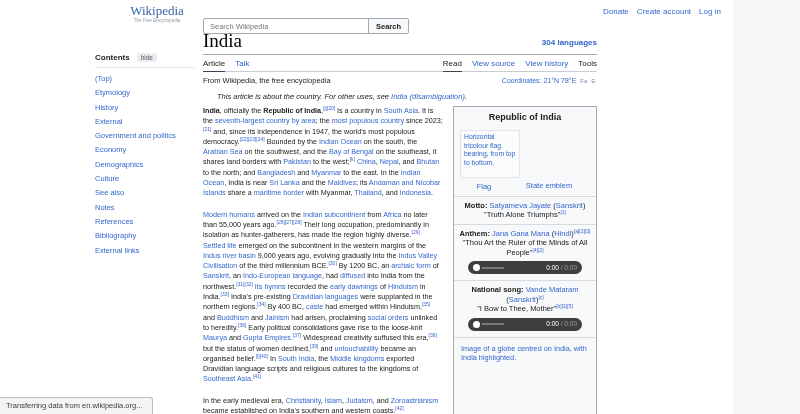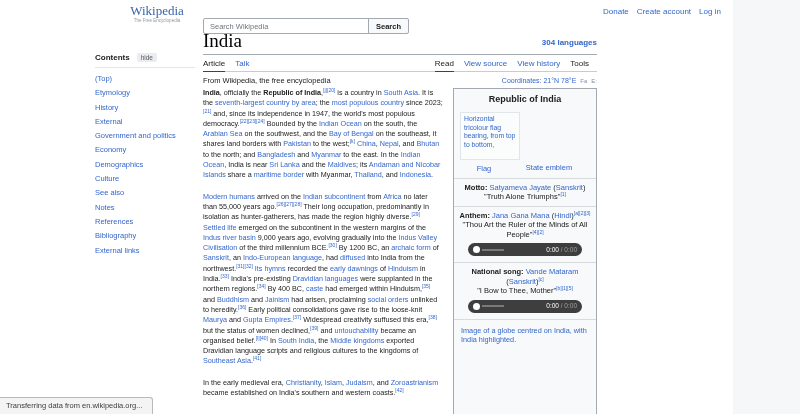--- a/index.html
+++ b/index.html
@@ -123,30 +123,31 @@
       <h1 class="page-title">India</h1>
       <span class="languages">304 languages</span>
     </div>
     <div class="tab-bar">
       <span class="tab active">Article</span>
       <span class="tab blue">Talk</span>
       <span class="tab-spacer"></span>
       <span class="tab active">Read</span>
       <span class="tab blue">View source</span>
       <span class="tab blue">View history</span>
-      <span class="tab dark" style="margin-right:8px">Tools</span>
+      <span class="tab dark" style="margin-right:0">Tools</span>
     </div>
     <div class="byline-row">
       <span class="byline">From Wikipedia, the free encyclopedia</span>
       <span class="coords">
         <span>Coordinates: 21°N 78°E</span>
         <span class="coord-ph">Fa</span>
         <span class="coord-ph">E:</span>
       </span>
     </div>
+    <div class="hatnote i"><span>This article is about the country. For other uses, see </span><span class="lk">India (disambiguation)</span><span>.</span></div>
 
     <div class="article">
 
       <aside class="infobox">
         <div class="ib-title">Republic of India</div>
         <div class="flag-sec">
           <div class="flag-col">
             <div class="flag-alt-box">Horizontal tricolour flag bearing, from top to bottom,</div>
             <div class="flag-label">Flag</div>
           </div>

